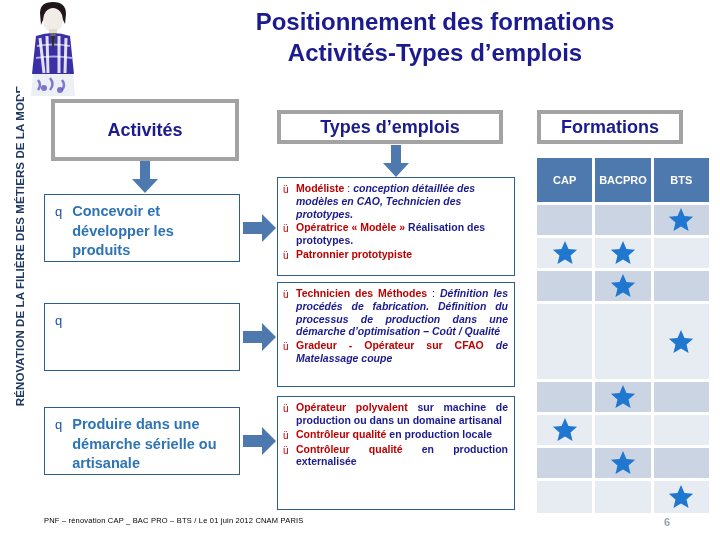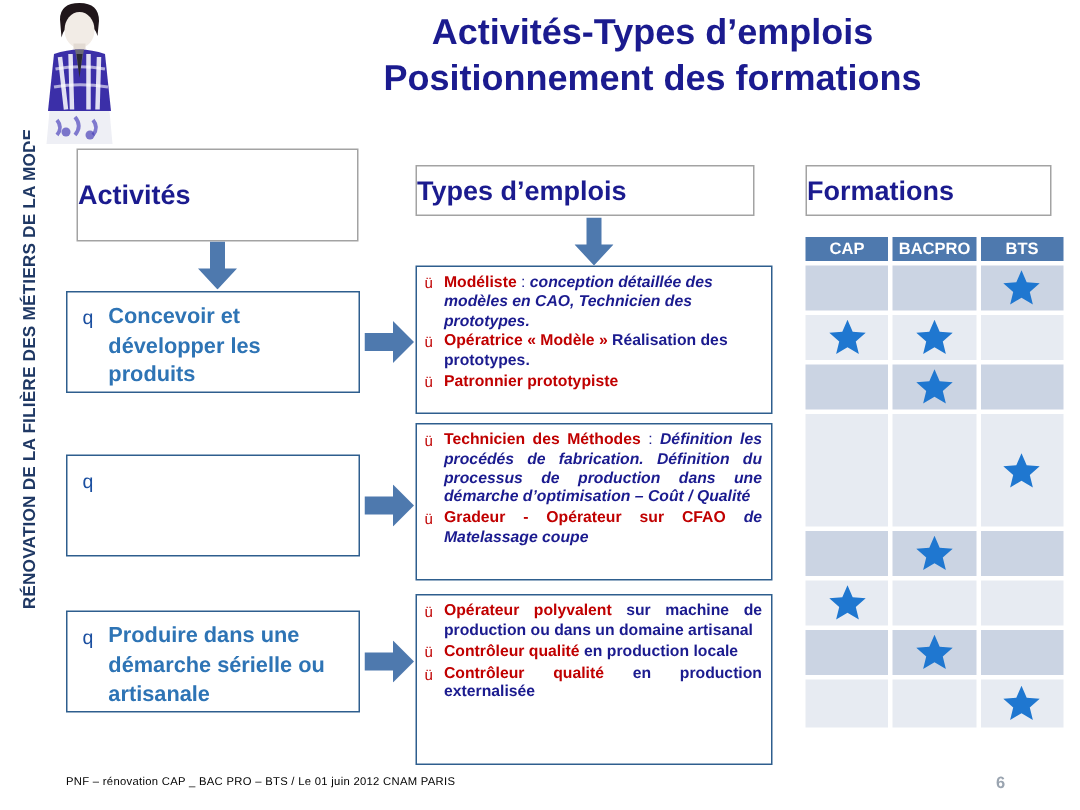--- a/index.html
+++ b/index.html
@@ -46,33 +46,34 @@
     text-align: center;
     color: #1B1B8F;
     font-size: 24px;
     font-weight: bold;
     line-height: 31px;
   }
 
   
   .hdrbox {
     position: absolute;
-    border: 1px solid #a3a3a3;
+    border: 4px solid #a3a3a3;
     background: #ffffff;
     color: #1B1B8F;
     font-weight: bold;
     display: flex;
     align-items: center;
+    justify-content: center;
     text-align: center;
     line-height: 22px;
   }
 
   #hdr-activites { left: 51px;  top: 99px;  width: 188px; height: 62px; font-size: 18px; }
   #hdr-emplois   { left: 277px; top: 110px; width: 226px; height: 34px; font-size: 18px; }
-  #hdr-formations{ left: 537px; top: 110px; width: 164px; height: 34px; font-size: 18px; }
+  #hdr-formations{ left: 537px; top: 110px; width: 146px; height: 34px; font-size: 18px; }
 
   
   .arrow-down {
     position: absolute;
     width: 26px; height: 32px;
   }
   #arr-down-1 { left: 132px; top: 161px; }
   #arr-down-2 { left: 383px; top: 145px; }
 
   
@@ -150,21 +151,21 @@
   .job-text .norm { font-weight: bold; font-style: normal; }
 
   
   #form-grid {
     position: absolute;
     left: 537px; top: 158px;
     width: 172px; height: 348px;
   }
   .fg-head-row {
     display: flex; gap: 3px;
-    height: 16px;
+    height: 44px;
   }
   .fg-head {
     flex: 1 1 0;
     background: #4E79AE;
     color: #ffffff;
     font-size: 11px;
     font-weight: bold;
     display: flex; align-items: center; justify-content: center;
   }
   .fg-row {
@@ -225,22 +226,22 @@
     <path d="M31 36 L33 52 L35 36 Z" fill="#2b2b33"></path>
 
     <path d="M13 74 L53 74 L55 96 L11 96 Z" fill="#eeeff5"></path>
     <path d="M18 80 q4 5 0 10 M30 78 q5 6 0 12 M42 80 q4 5 0 10" stroke="#5a52c0" stroke-width="2.5" fill="none" opacity=".75"></path>
     <circle cx="24" cy="88" r="3" fill="#4a41b8" opacity=".7"></circle>
     <circle cx="40" cy="90" r="3" fill="#4a41b8" opacity=".7"></circle>
   </svg>
 </div>
 
 <div id="title">
+  <div>Positionnement des formations</div>
   <div>Activités-Types d’emplois</div>
-  <div>Positionnement des formations</div>
 </div>
 
 <div class="hdrbox" id="hdr-activites">
   <span>
     <span>Activités</span><br>
   </span>
 </div>
 
 <div class="hdrbox" id="hdr-emplois">Types d’emplois</div>
 <div class="hdrbox" id="hdr-formations">Formations</div>

